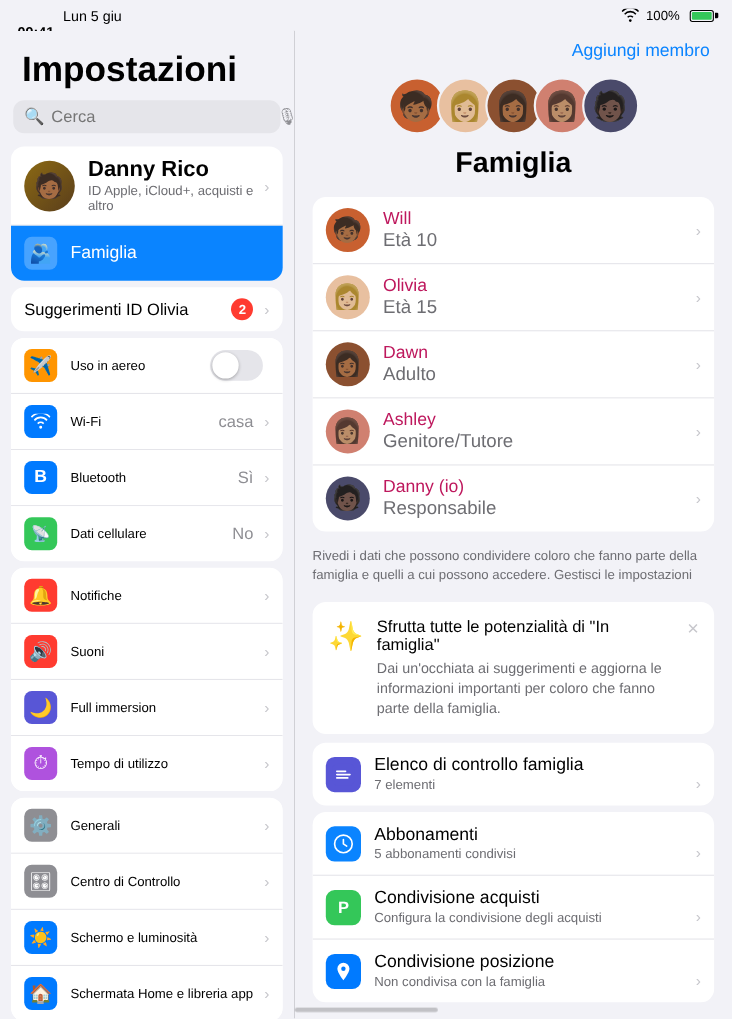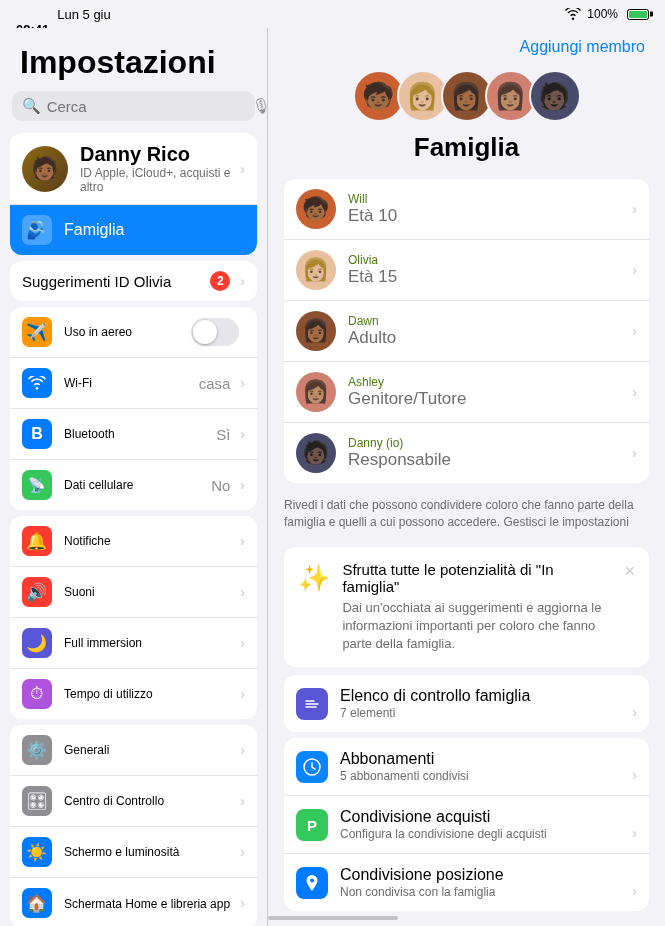--- a/index.html
+++ b/index.html
@@ -306,21 +306,21 @@
       height: 40px;
       border-radius: 20px;
       margin-right: 12px;
       flex-shrink: 0;
       display: flex;
       align-items: center;
       justify-content: center;
       font-size: 22px;
     }
     .member-info { flex: 1; }
-    .member-name { font-size: 12px; color: #4d7c0f; }
+    .member-name { font-size: 16px; color: #be185d; }
     .member-role { font-size: 17px; color: #6d6d72; }
 
     
     .info-text {
       font-size: 12px;
       color: #6d6d72;
       padding: 8px 16px;
       line-height: 1.4;
     }
 

